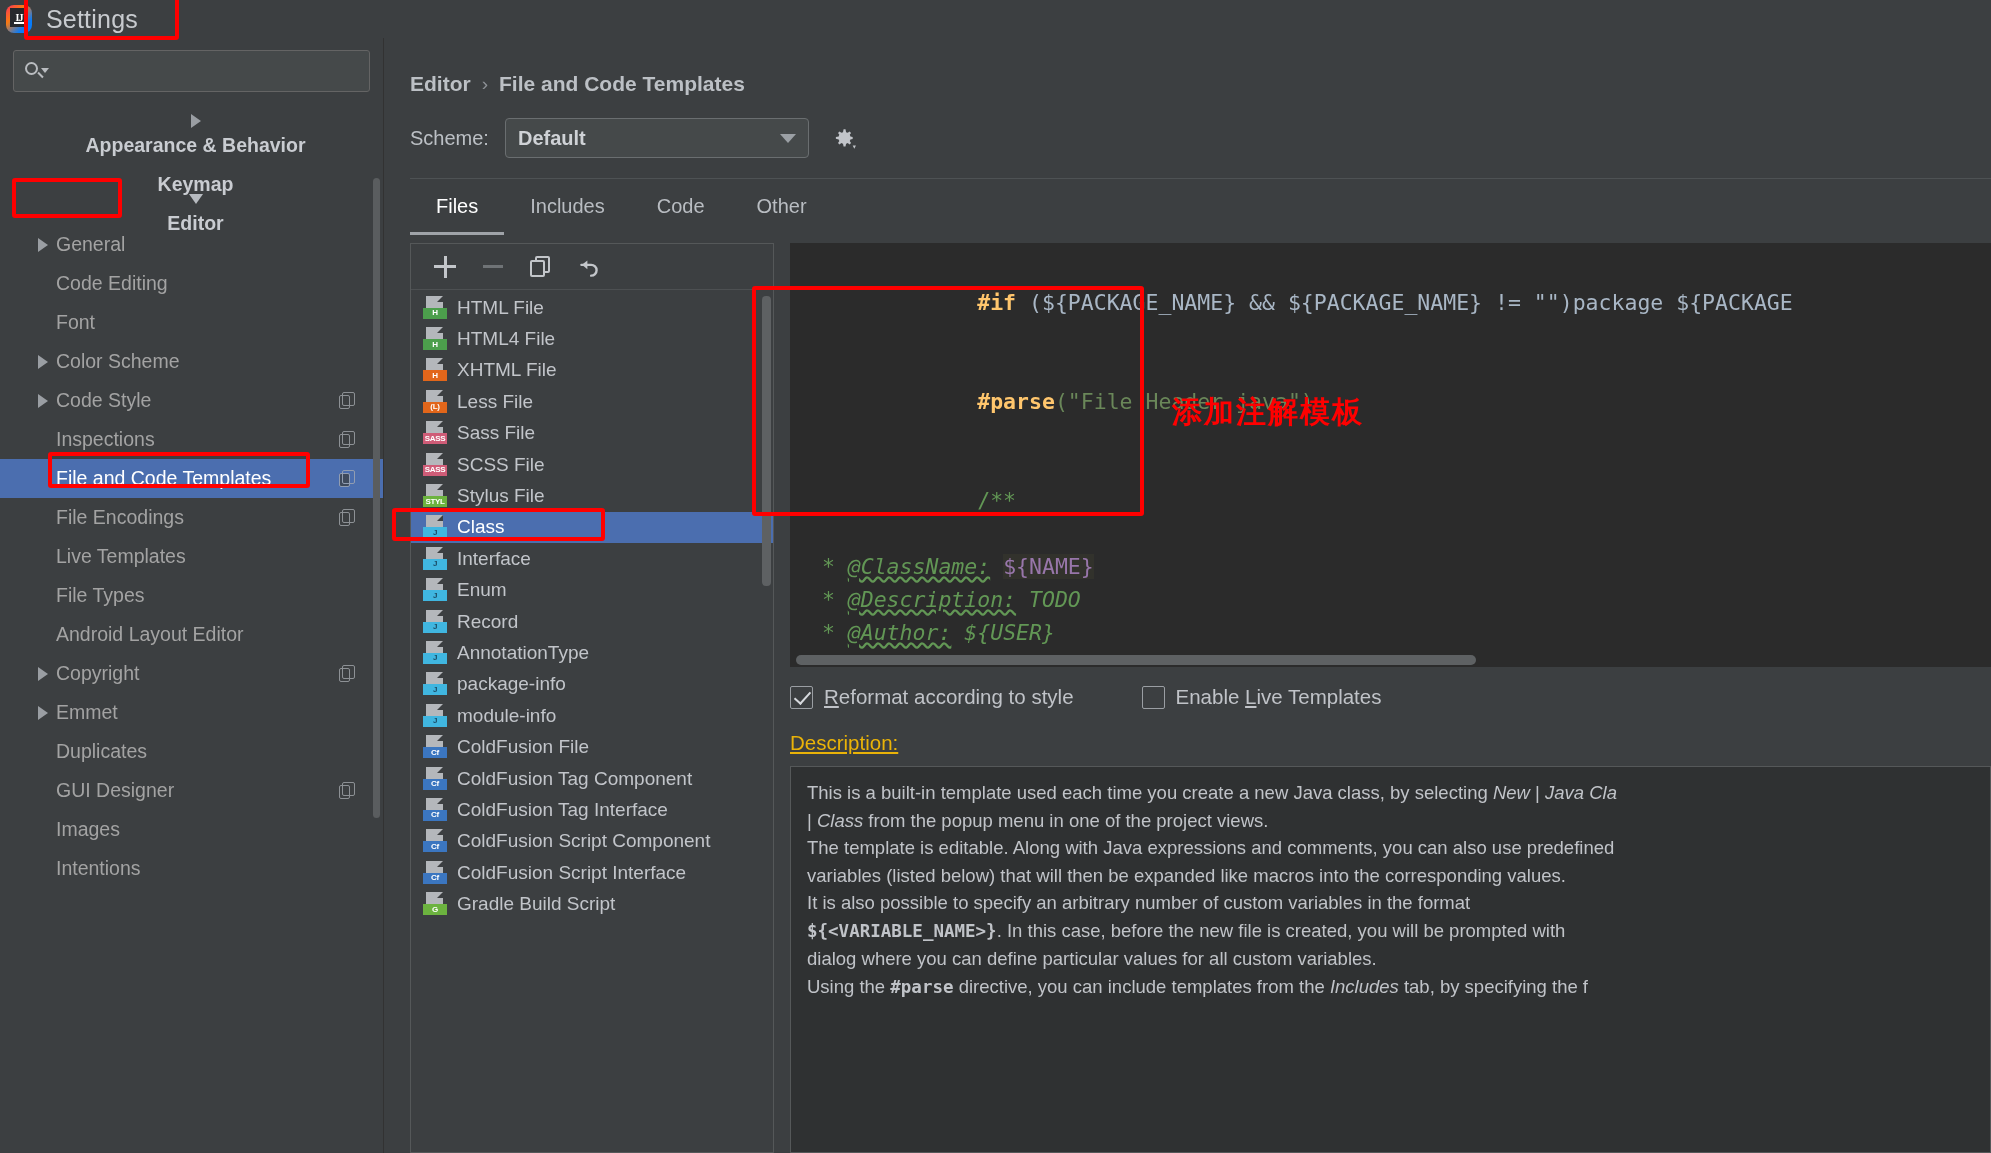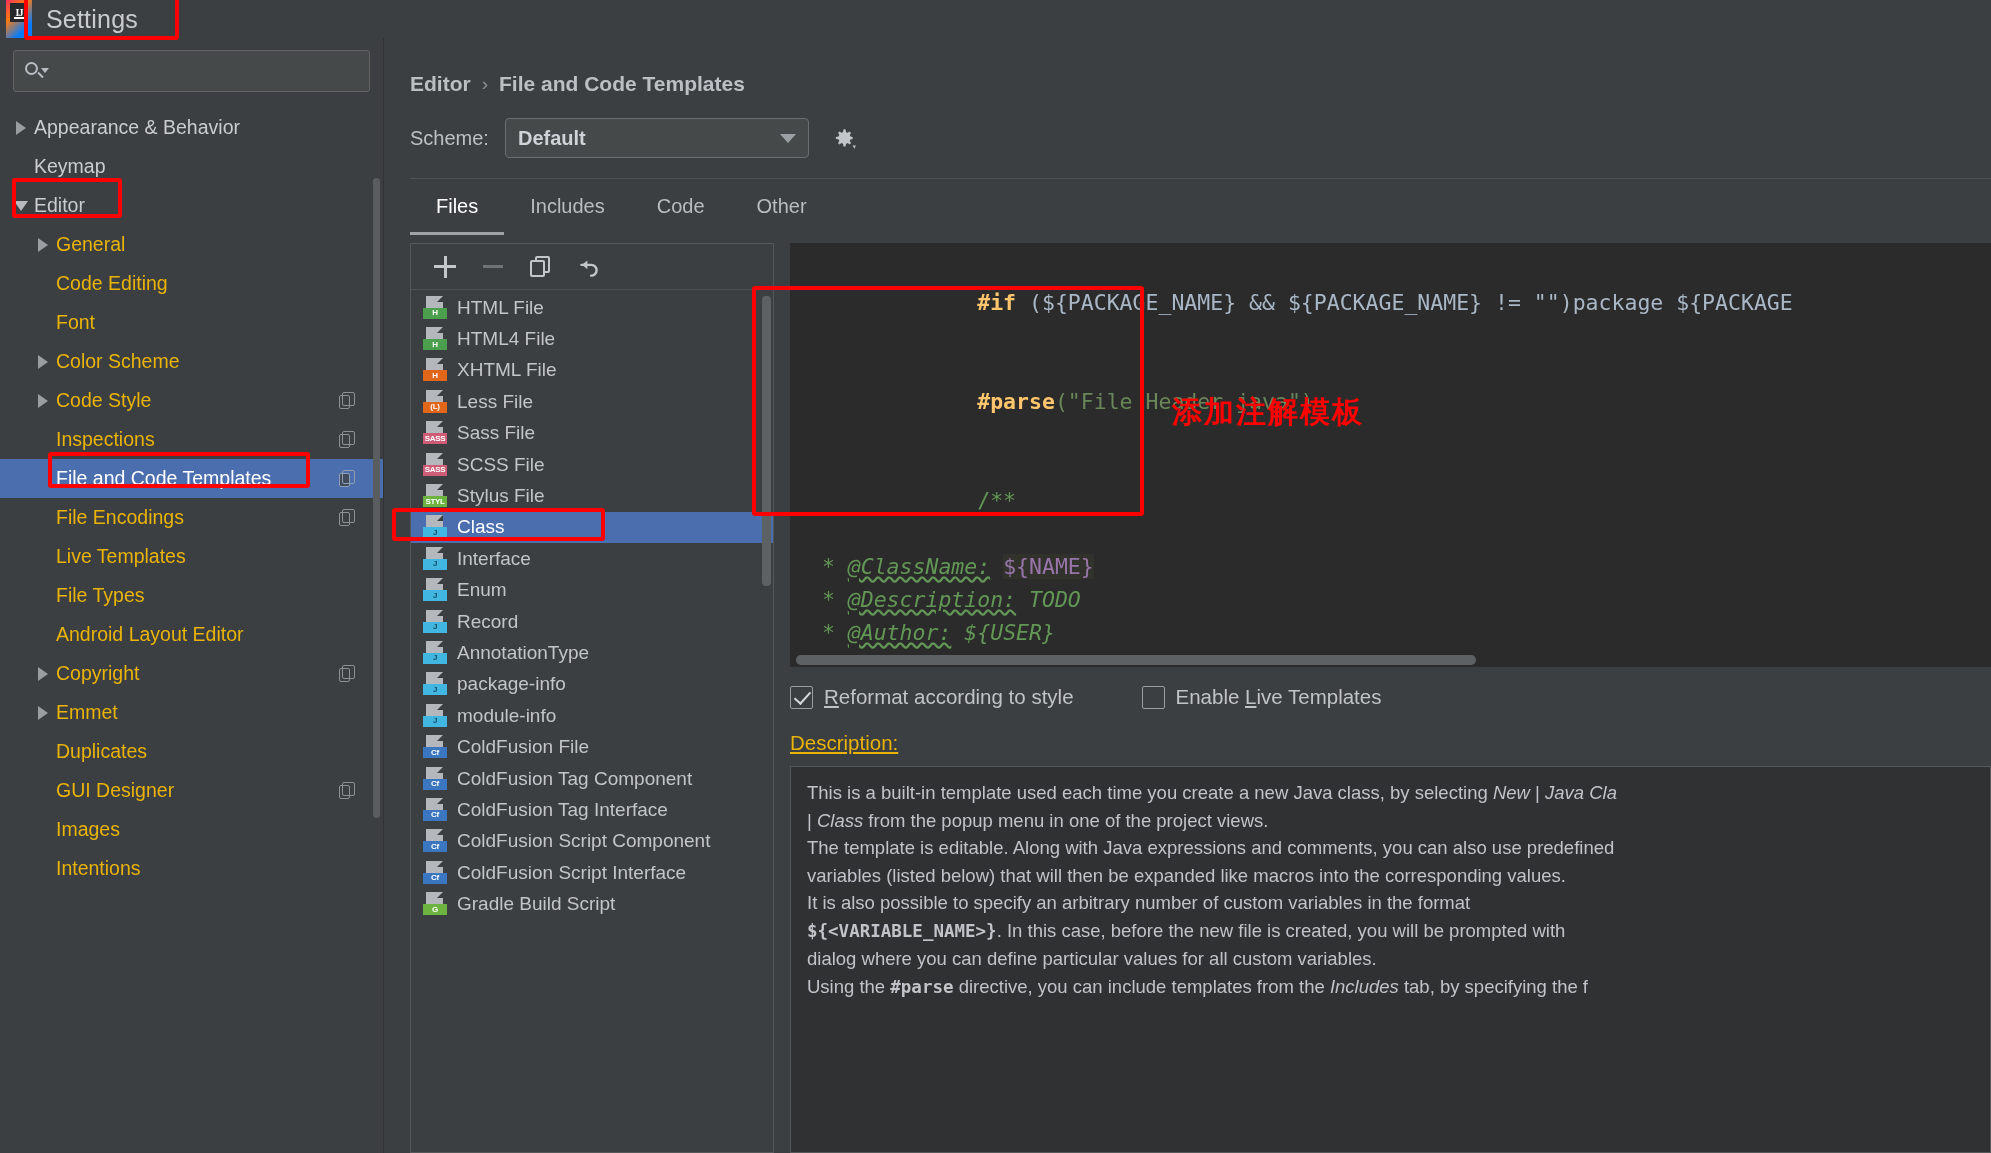--- a/index.html
+++ b/index.html
@@ -13,23 +13,23 @@
     position: relative; width: 1991px; height: 1153px;
     background: #3c3f41; display: flex; flex-direction: column;
   }
 
   
   .titlebar {
     height: 38px; background: #3c3f41; display: flex;
     align-items: center; padding-left: 6px; flex: 0 0 38px;
   }
   .ij-logo {
-    width: 26px; height: 38px; position: relative; flex: 0 0 26px;
+    width: 26px; height: 28px; position: relative; flex: 0 0 26px;
     background: linear-gradient(135deg,#fe315d 0%,#f97a12 35%,#087cfa 75%,#087cfa 100%);
-    border-radius: 0; margin-right: 14px;
+    border-radius: 8px; margin-right: 14px;
   }
   .ij-logo .sq {
     position: absolute; left: 4px; top: 3px; width: 18px; height: 19px;
     background: #27282c; display:flex; align-items:center; justify-content:center;
     color:#fff; font-size:10px; font-weight:bold; letter-spacing:-1px;
     font-family:"Liberation Serif", serif;
   }
   .ij-logo .sq::after {
     content:''; position:absolute; bottom:3px; left:4px; width:10px; height:2px; background:#fff;
   }
@@ -61,23 +61,23 @@
     background:#b9bcc0; transform:rotate(45deg);
   }
   .search-icon .caret {
     position:absolute; left:17px; top:8px; width:0; height:0;
     border-left:4px solid transparent; border-right:4px solid transparent;
     border-top:5px solid #b9bcc0;
   }
   .tree { flex:1; overflow:hidden; padding-top: 6px; }
   .tree-item {
     height: 39px; display:flex; align-items:center; font-size:19.5px;
-    color:#eab308; padding-left: 8px; position: relative; white-space: nowrap;
-  }
-  .tree-item.bold { font-weight: normal; color:#c9ccd1; }
+    color:#a3a3a3; padding-left: 8px; position: relative; white-space: nowrap;
+  }
+  .tree-item.bold { font-weight: bold; color:#c9ccd1;flex-direction:column; }
   .tree-item.selected { background:#4b6eaf; color:#ffffff; }
   .tw {
     width: 26px; flex:0 0 26px; display:flex; align-items:center; justify-content:center;
   }
   .tw .arrow-r {
     width:0;height:0;border-top:7px solid transparent;border-bottom:7px solid transparent;
     border-left:10px solid #9a9ea3;
   }
   .tw .arrow-d {
     width:0;height:0;border-left:7px solid transparent;border-right:7px solid transparent;

